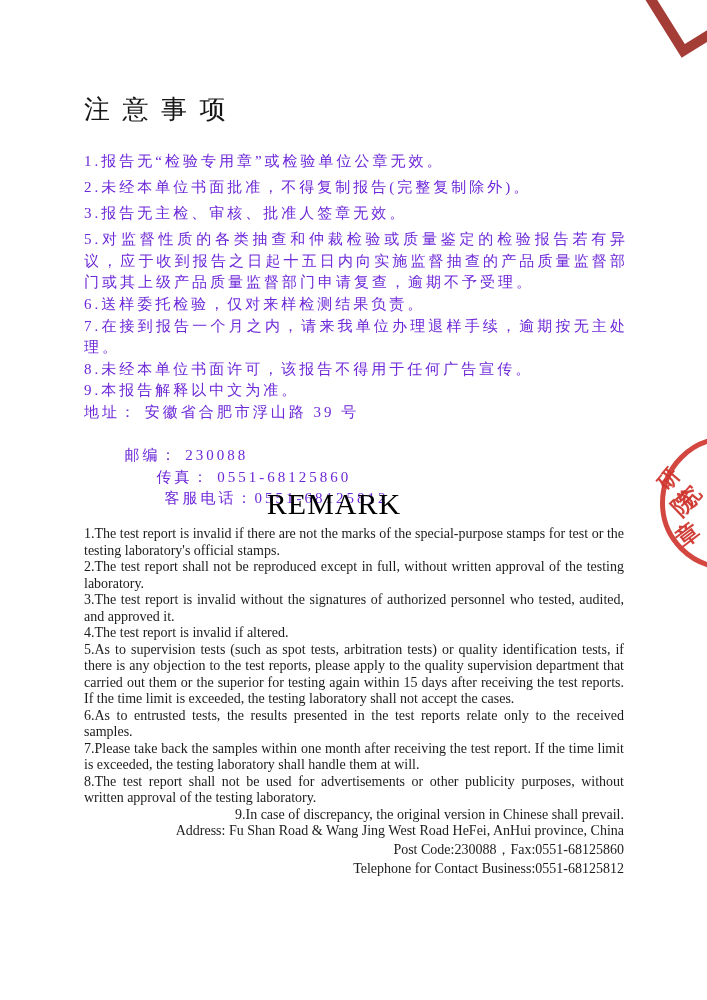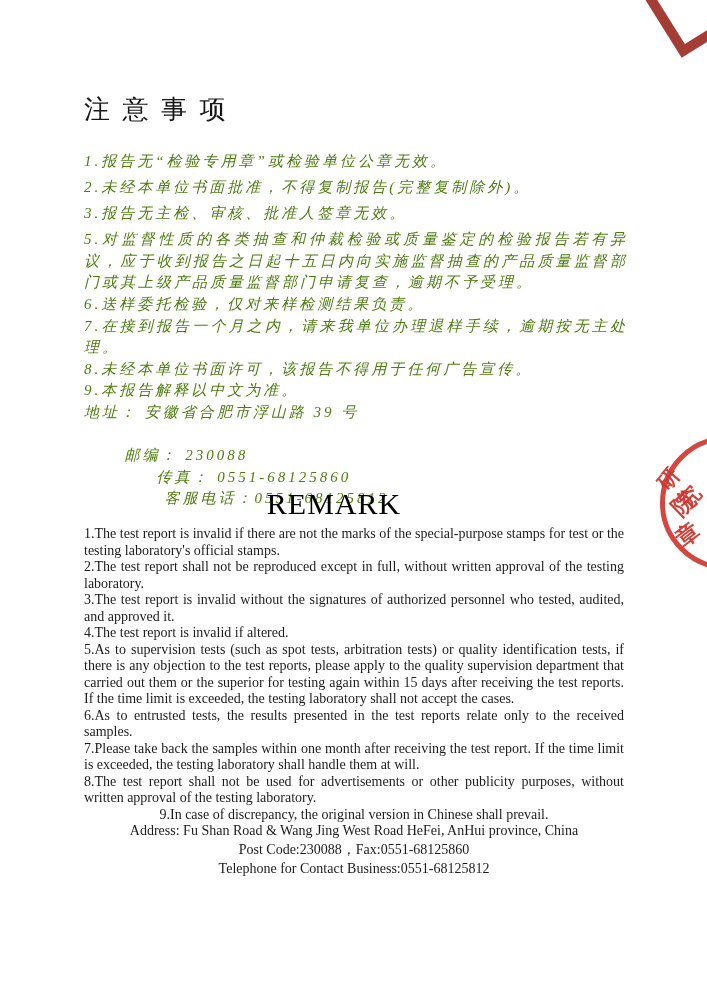--- a/index.html
+++ b/index.html
@@ -20,22 +20,21 @@
   }
   .zh-block{
     position:absolute;left:84px;top:151px;width:544px;
   }
   .zh-block p{
     margin:0;
     font-size:15px;
     line-height:21.6px;
     letter-spacing:3px;
     text-align:justify;
-    color:#4d7c0f;
-    font-style:italic;
+    color:#6d28d9;
   }
   .zh-block p.gap{margin-bottom:4.5px;}
   .zh-contact{white-space:pre;}
   .zh-contact .seg2{margin-left:32px;}
   .zh-contact .seg3{margin-left:40px;}
   
   .en-title{
     position:absolute;left:84px;top:487px;width:500px;
     text-align:center;
     font-size:30px;letter-spacing:1px;color:#000000;
@@ -43,21 +42,21 @@
   .en-block{
     position:absolute;left:84px;top:526px;width:540px;
   }
   .en-block p{
     margin:0;
     font-size:14px;
     line-height:16.5px;
     text-align:justify;
     color:#1b1b1b;
   }
-  .en-block p.plain{text-align:center;}
+  .en-block p.plain{text-align:right;}
   .en-block p.spaced{margin-top:2.5px;}
   
   .seal{position:absolute;left:0;top:0;width:707px;height:1000px;pointer-events:none;}
   .seal-ring{
     position:absolute;left:660px;top:436px;
     width:124px;height:124px;
     border:5px solid var(--stamp-color,#cf3730);
     border-radius:50%;
     opacity:.92;
   }

